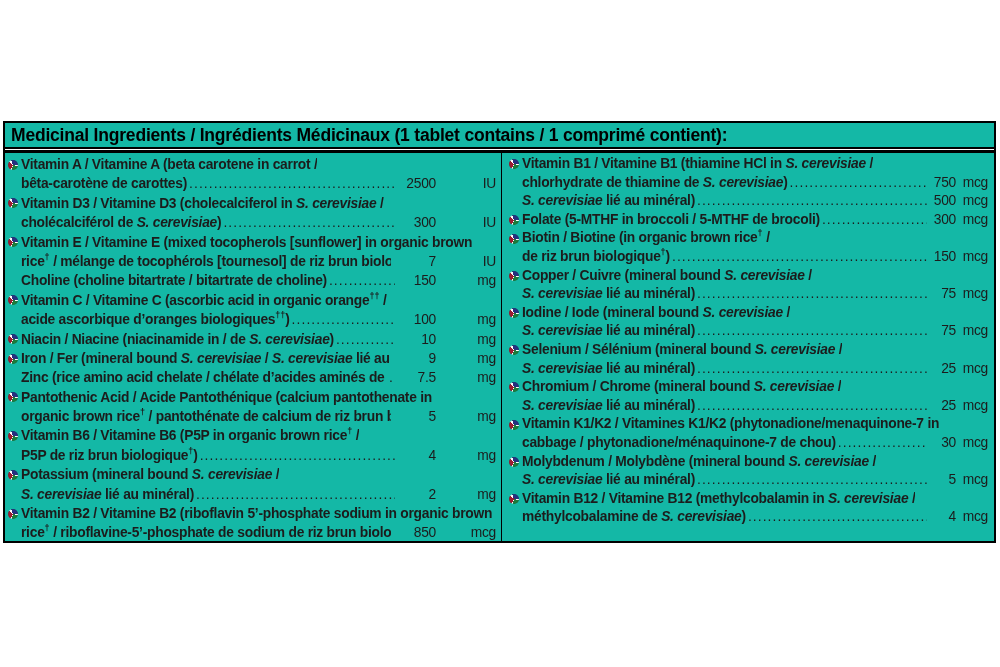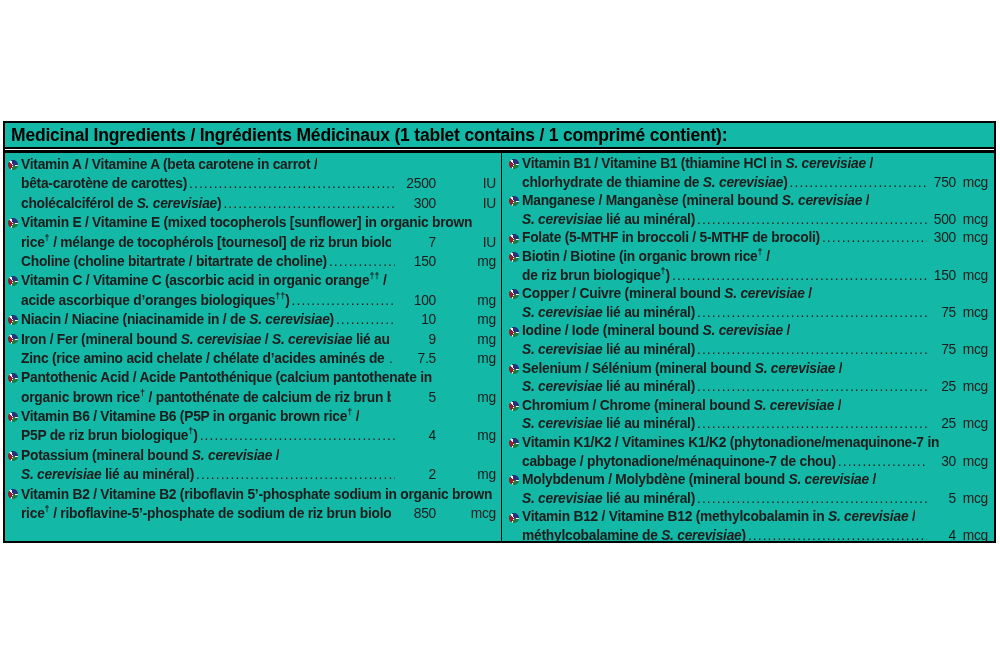--- a/index.html
+++ b/index.html
@@ -57,20 +57,24 @@
           <span class="txt">Vitamin A / Vitamine A (beta carotene in carrot /</span>
         </div>
         <div class="line">
           <span class="bspace"></span>
           <span class="txt">bêta-carotène de carottes)</span>
           <span class="dots">............................................................................................................................................</span>
           <span class="val">2500</span>
           <span class="unit">IU</span>
         </div>
         <div class="line">
+          <span class="bullet"></span>
+          <span class="txt">Vitamin D3 / Vitamine D3 (cholecalciferol in <i>S. cerevisiae</i> /</span>
+        </div>
+        <div class="line">
           <span class="bspace"></span>
           <span class="txt">cholécalciférol de <i>S. cerevisiae</i>)</span>
           <span class="dots">............................................................................................................................................</span>
           <span class="val">300</span>
           <span class="unit">IU</span>
         </div>
         <div class="line">
           <span class="bullet"></span>
           <span class="txt">Vitamin E / Vitamine E (mixed tocopherols [sunflower] in organic brown</span>
         </div>
@@ -169,24 +173,20 @@
         <div class="line">
           <span class="bullet"></span>
           <span class="txt">Vitamin B1 / Vitamine B1 (thiamine HCl in <i>S. cerevisiae</i> /</span>
         </div>
         <div class="line">
           <span class="bspace"></span>
           <span class="txt">chlorhydrate de thiamine de <i>S. cerevisiae</i>)</span>
           <span class="dots">............................................................................................................................................</span>
           <span class="val">750</span>
           <span class="unit">mcg</span>
-        </div>
-        <div class="line">
-          <span class="bullet"></span>
-          <span class="txt">Manganese / Manganèse (mineral bound <i>S. cerevisiae</i> /</span>
         </div>
         <div class="line">
           <span class="bspace"></span>
           <span class="txt"><i>S. cerevisiae</i> lié au minéral)</span>
           <span class="dots">............................................................................................................................................</span>
           <span class="val">500</span>
           <span class="unit">mcg</span>
         </div>
         <div class="line">
           <span class="bullet"></span>

